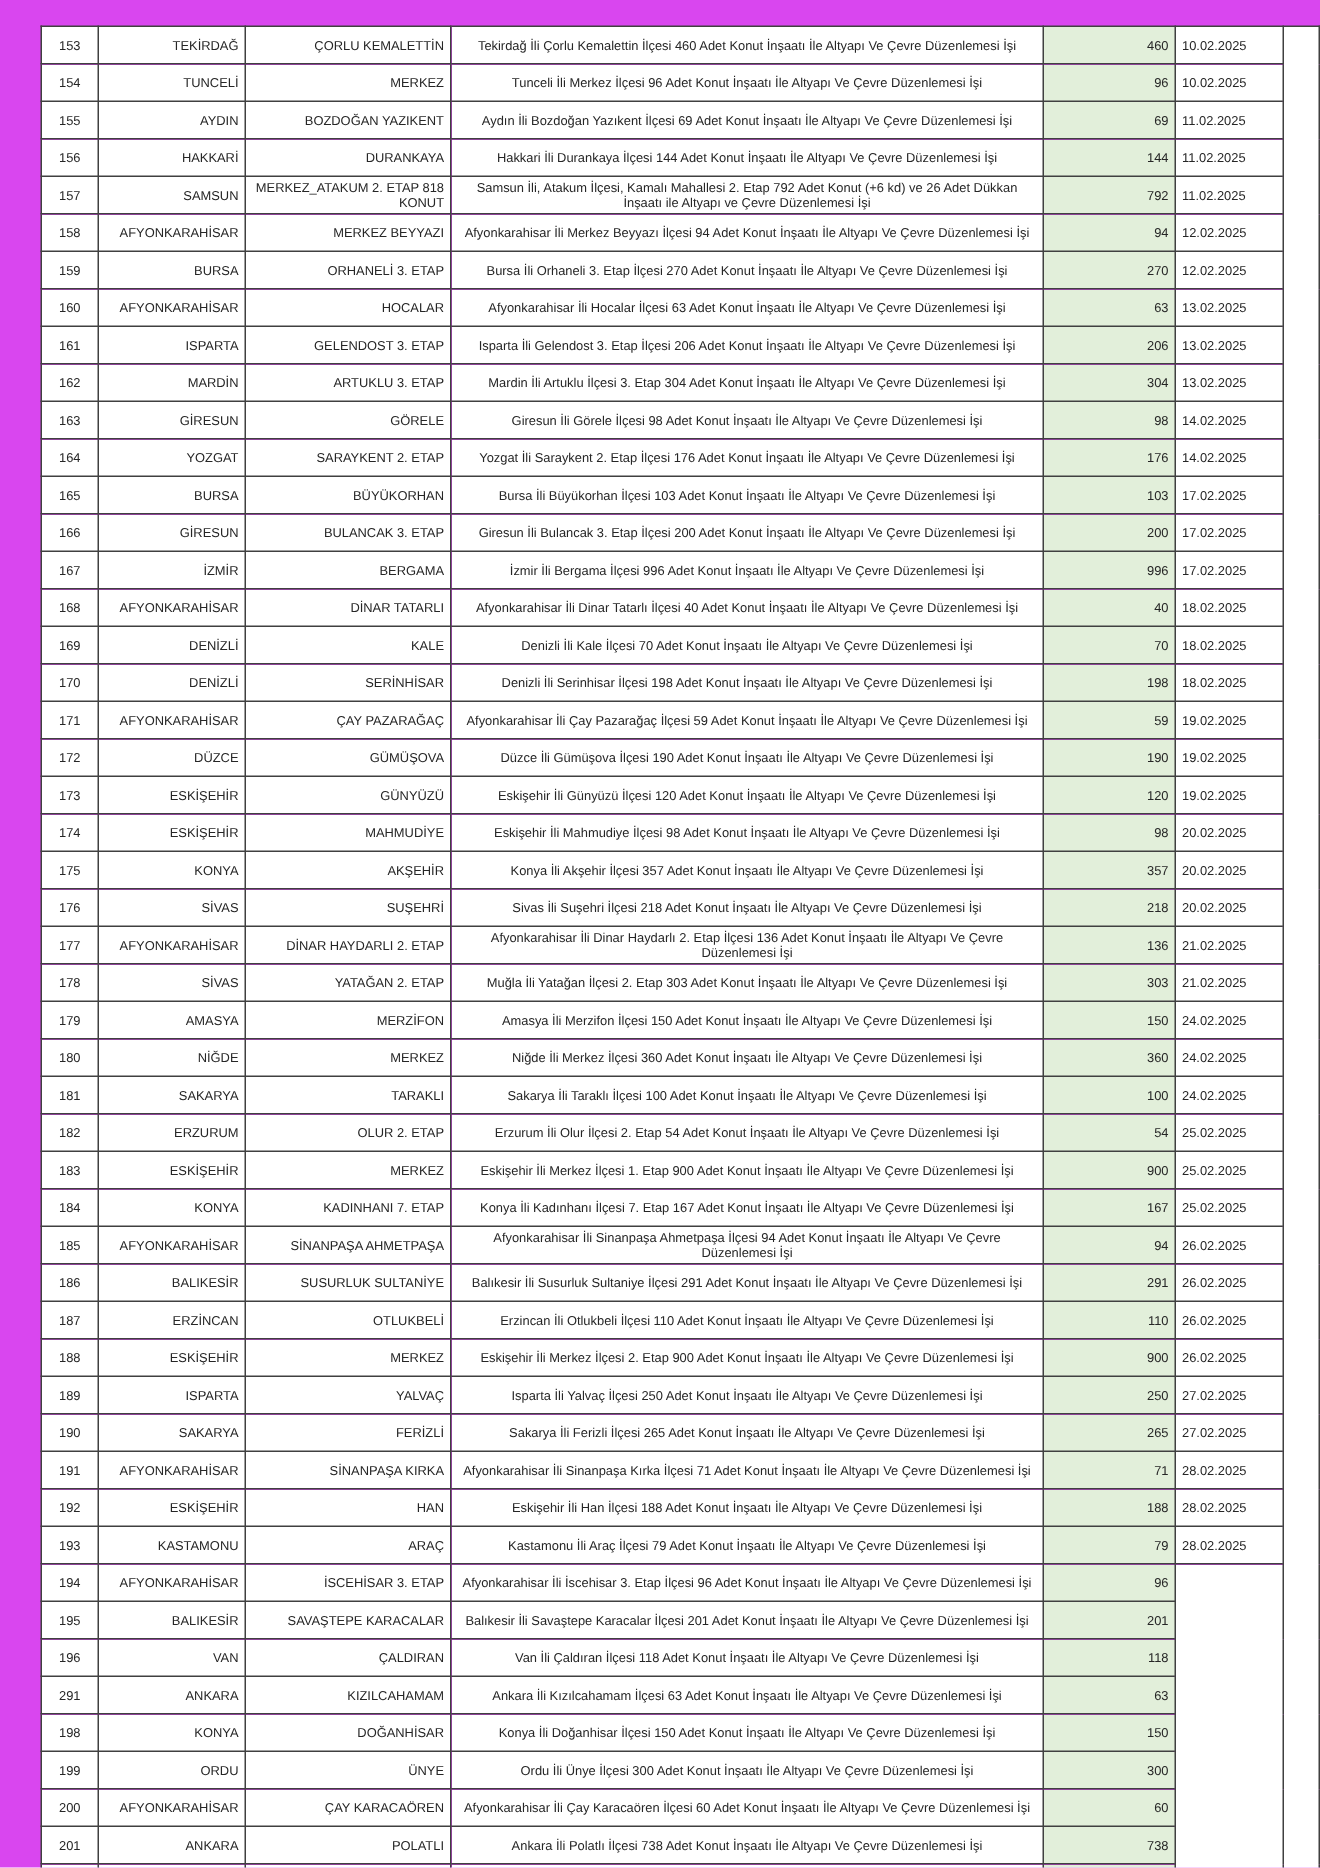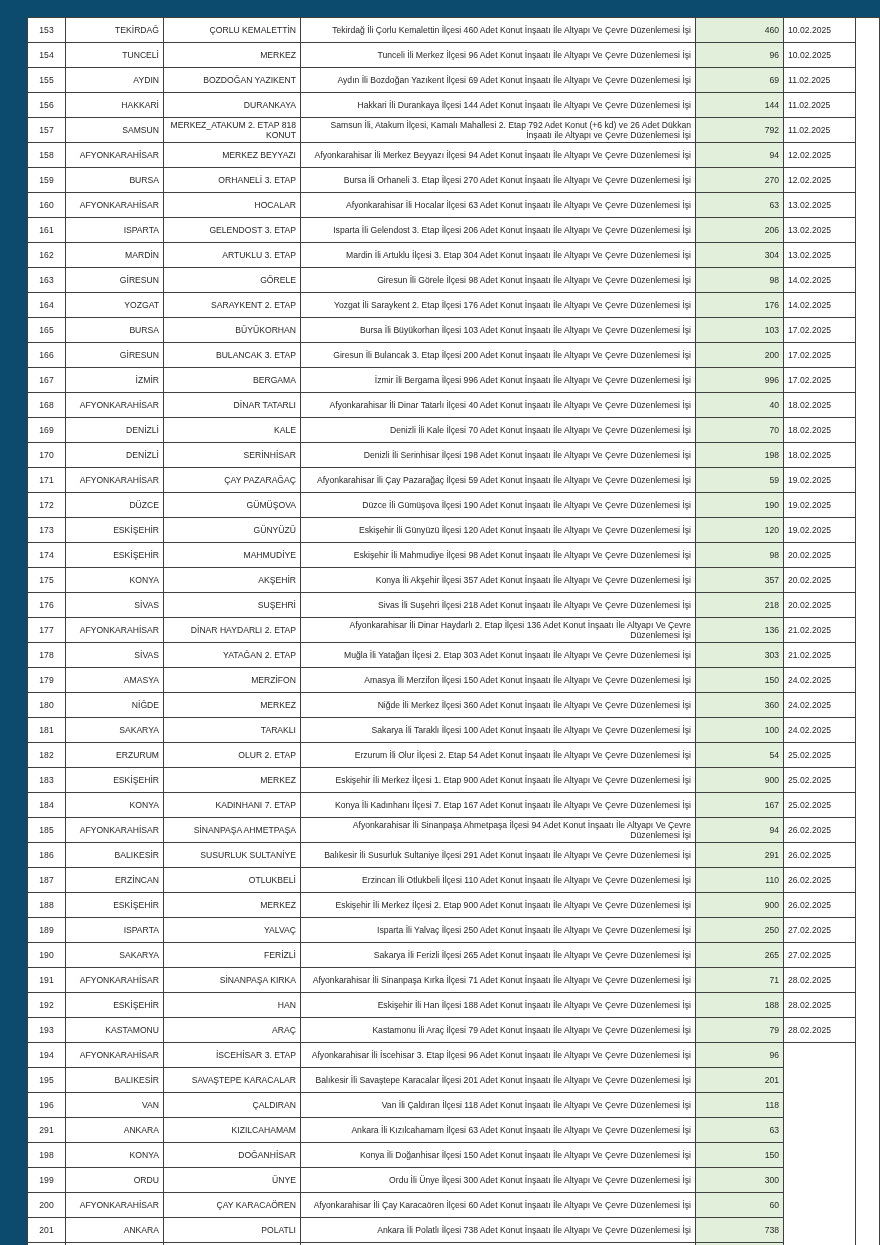--- a/index.html
+++ b/index.html
@@ -8,21 +8,21 @@
     background: #ffffff;
     width: 880px;
     height: 1245px;
     font-family: "Liberation Sans", "DejaVu Sans", sans-serif;
     overflow: hidden;
   }
   .sheet {
     position: relative;
     width: 880px;
     height: 1245px;
-    background: #0c4a6e;
+    background: #d946ef;
   }
   table.projects {
     position: absolute;
     top: 17px;
     left: 27px;
     border-collapse: collapse;
     table-layout: fixed;
     width: 852px;
   }
   table.projects td {
@@ -33,21 +33,21 @@
     color: var(--text-color, #262626);
     padding: 1px 4px;
     overflow: hidden;
     vertical-align: middle;
     background: #ffffff;
     word-wrap: break-word;
   }
   td.c-no    { text-align: center; }
   td.c-prov  { text-align: right; }
   td.c-dist  { text-align: right; }
-  td.c-desc  { text-align: right; margin-left: 45px; }
+  td.c-desc  { text-align: center; margin-left: 45px; }
   td.c-qty   { text-align: right; background: var(--qty-bg, #e2efda) !important; }
   td.c-date  { }
   td.c-date-empty { background: #ffffff; }
   td.c-edge  { background: #ffffff; }
 </style>
 </head>
 <body>
 
 <div class="sheet">
   <table class="projects">

